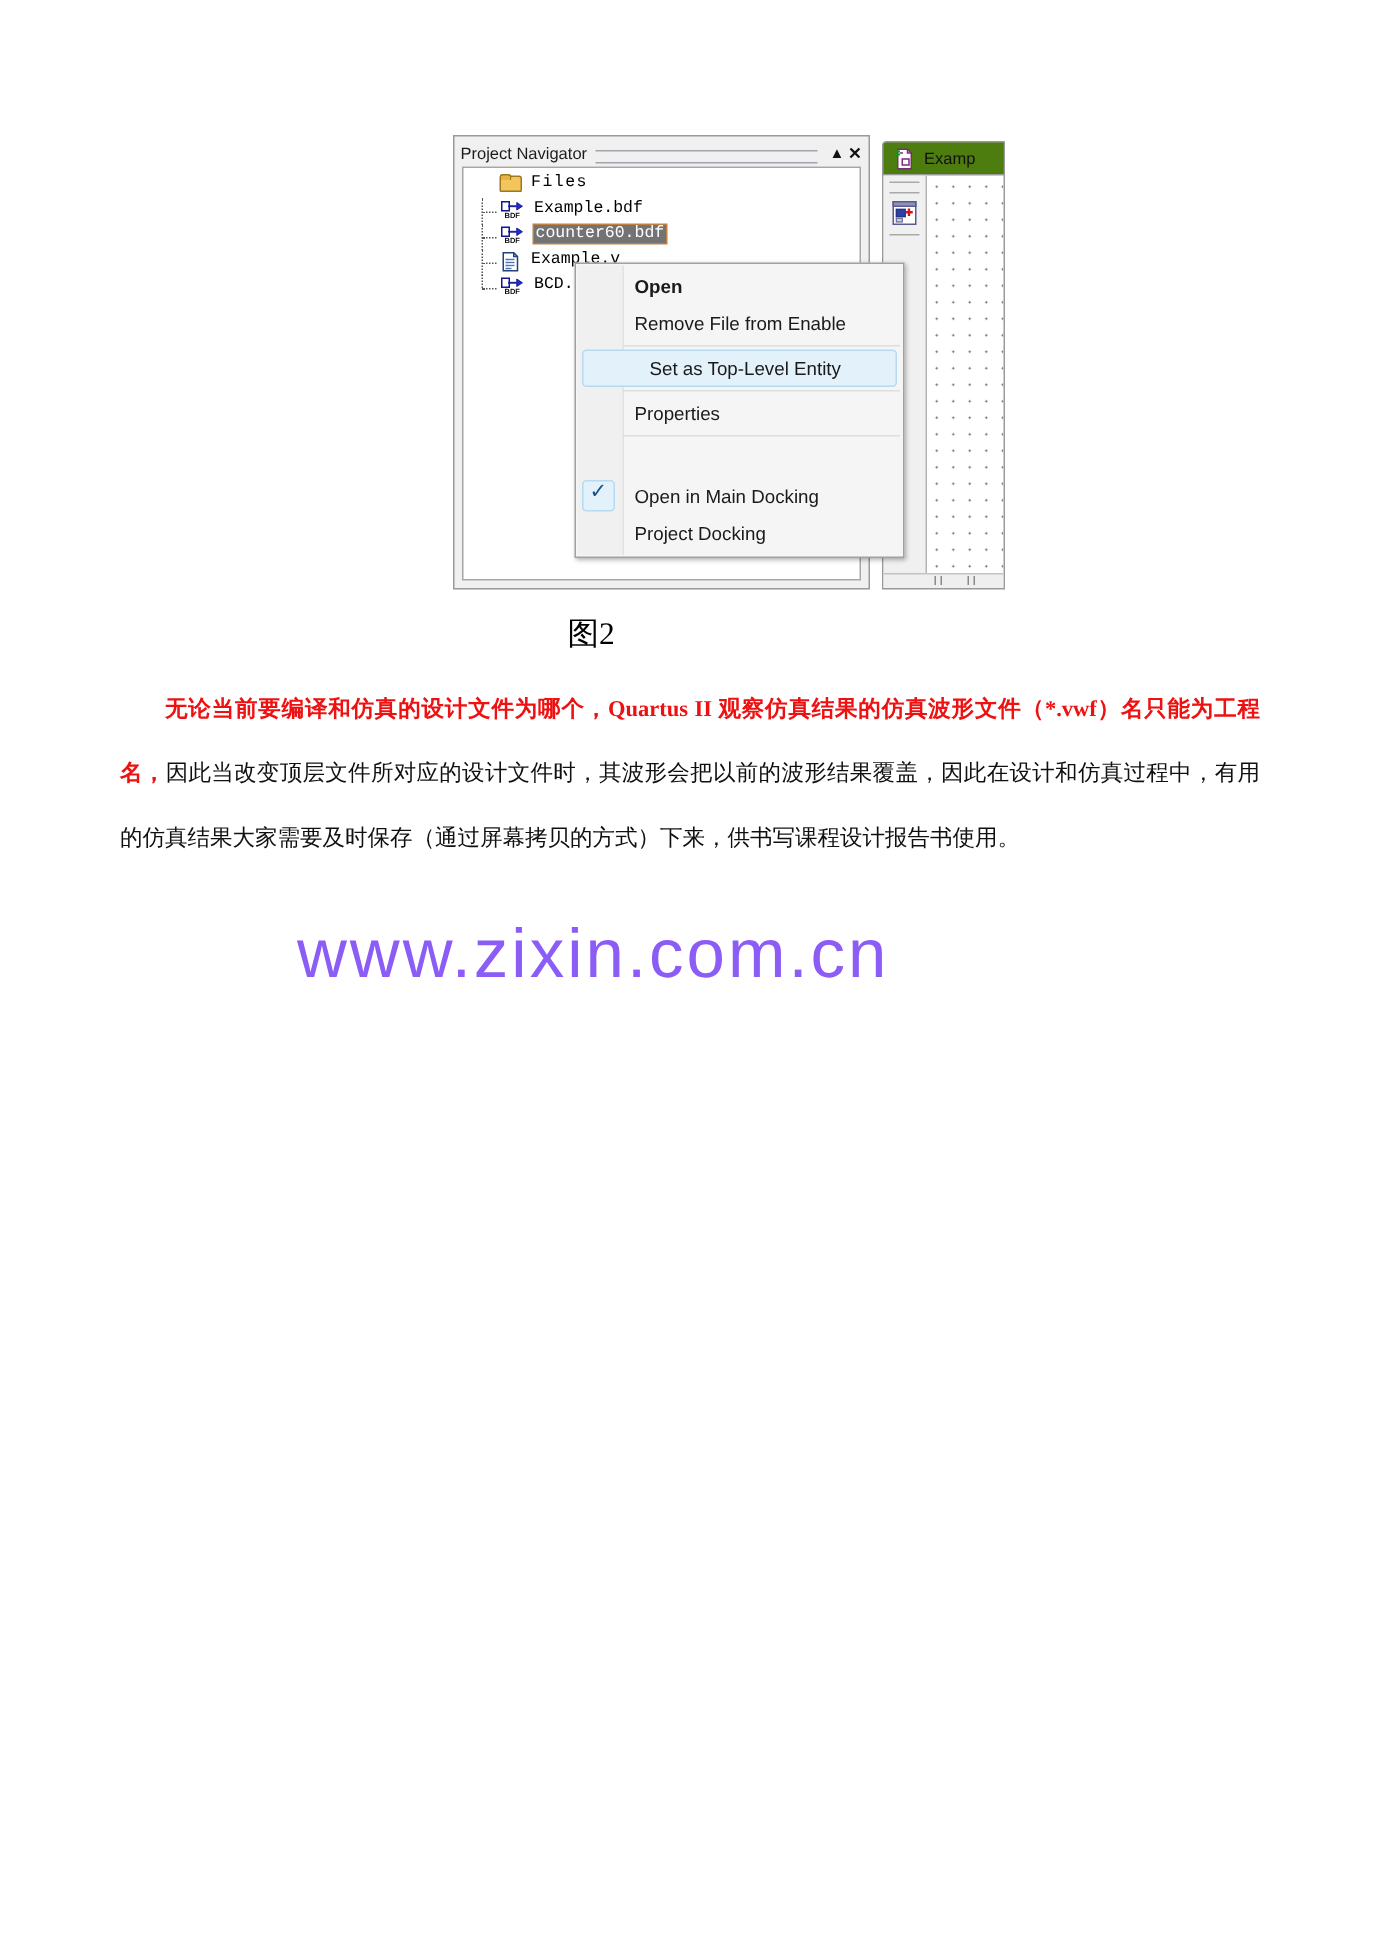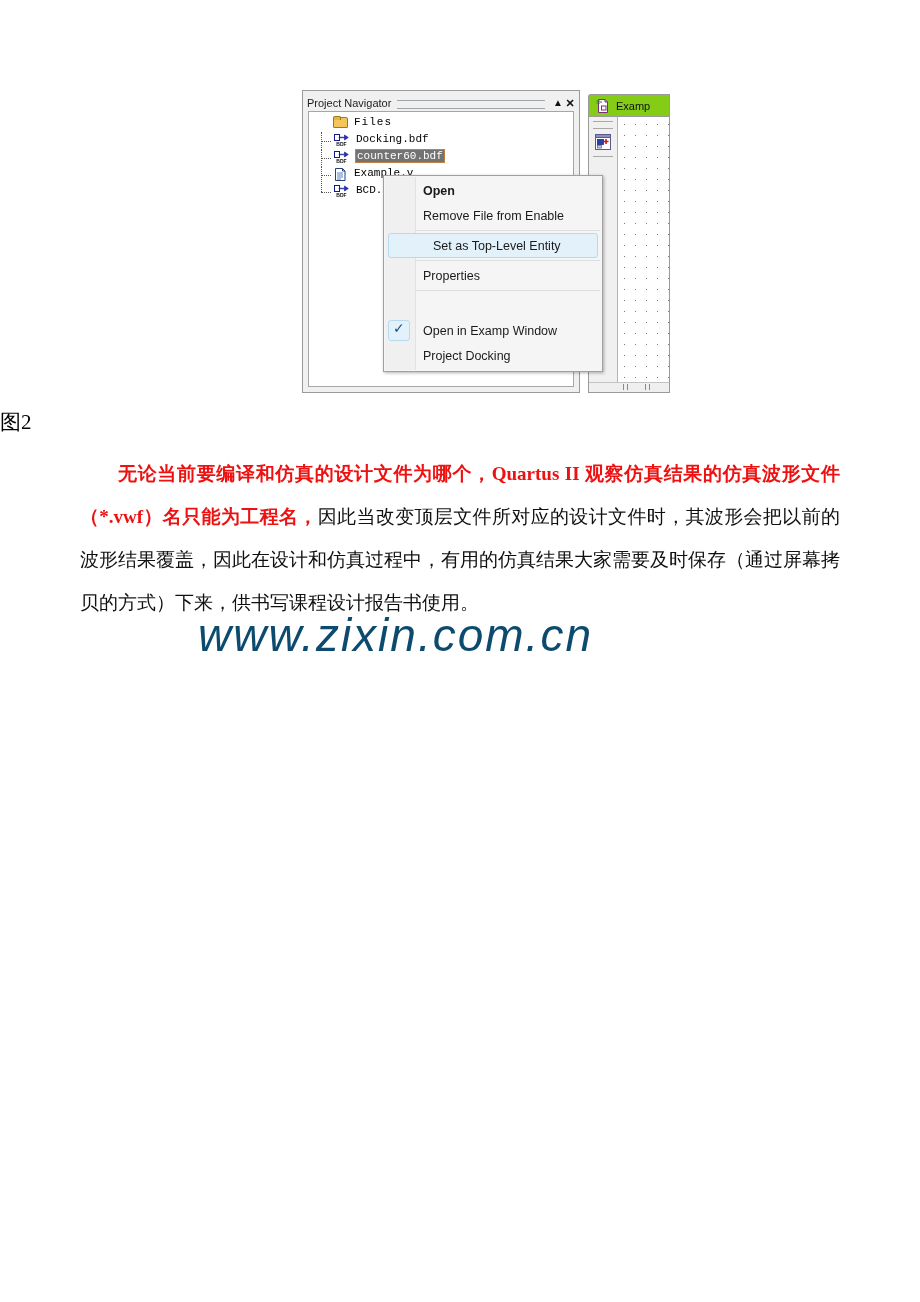--- a/index.html
+++ b/index.html
@@ -16,25 +16,24 @@
   }
 
   
   .watermark {
     position: absolute;
     left: 198px;
     top: 608px;
     font-family: "Liberation Sans", sans-serif;
     font-size: 46px;
     letter-spacing: 2px;
-    color: #0c4a6e;
+    color: #8b5cf6;
     white-space: nowrap;
     z-index: 0;
     user-select: none;
-    font-style: italic;
   }
 
   
   .figure {
     position: absolute;
     left: 302px;
     top: 90px;
     width: 368px;
     height: 303px;
     z-index: 2;
@@ -197,21 +196,21 @@
   .editor {
     position: absolute;
     left: 286px; top: 4px;
     width: 82px;
     height: 299px;
   }
   .edtab {
     position: absolute;
     left: 0; top: 0;
     width: 82px; height: 22px;
-    background: #84cc16;
+    background: #4d7c0f;
     border: 1px solid #9a9a9a;
     border-bottom: none;
     border-radius: 3px 0 0 0;
     display: flex;
     align-items: center;
     padding-left: 6px;
     box-sizing: border-box;
     overflow: hidden;
   }
   .edtab .tabtext {
@@ -338,32 +337,33 @@
     font-size: 14px;
     color: #1a4f8a;
     font-family: "DejaVu Sans", sans-serif;
   }
 
   
   .caption {
     position: absolute;
     left: 0; top: 408px;
     width: 788px;
+    text-align: center;
     font-size: 21px;
     color: #000;
     z-index: 3;
   }
   .caption .num { font-family: "Liberation Serif", serif; }
 
   .para {
     position: absolute;
     left: 80px;
     top: 452px;
     width: 760px;
-    font-size: 19px;
+    font-size: 15px;
     line-height: 43px;
     color: #101010;
     text-align: justify;
     text-justify: inter-ideograph;
     text-indent: 2em;
     z-index: 3;
   }
   .para .red {
     color: #ee1111;
     font-weight: bold;
@@ -396,21 +396,21 @@
 
         <div class="node">
           <span class="connector"></span>
           <span class="ico-bdf">
             <svg class="arrow" viewBox="0 0 15 9">
               <rect x="0.5" y="1.5" width="5" height="6" fill="#ffffff" stroke="#13168f" stroke-width="1"></rect>
               <path d="M5 4.2 H10.5 V2 L14.3 4.5 L10.5 7 V4.8 H5 Z" fill="#1f2fcf" stroke="#13168f" stroke-width="0.6"></path>
             </svg>
             <span class="bdftxt">BDF</span>
           </span>
-          <span class="lbl">Docking.bdf</span>
+          <span class="lbl">Example.bdf</span>
         </div>
 
         <div class="node selected">
           <span class="connector"></span>
           <span class="ico-bdf">
             <svg class="arrow" viewBox="0 0 15 9">
               <rect x="0.5" y="1.5" width="5" height="6" fill="#ffffff" stroke="#13168f" stroke-width="1"></rect>
               <path d="M5 4.2 H10.5 V2 L14.3 4.5 L10.5 7 V4.8 H5 Z" fill="#1f2fcf" stroke="#13168f" stroke-width="0.6"></path>
             </svg>
             <span class="bdftxt">BDF</span>
@@ -500,21 +500,21 @@
     <div class="mi">Properties</div>
 
     <div class="msep"></div>
 
     <div class="mi"></div>
 
     <div class="mi">
       <span class="mcheck">
         <span>✓</span>
       </span>
-      <span>Open in Examp Window</span>
+      <span>Open in Main Docking</span>
     </div>
 
     <div class="mi">Project Docking</div>
   </div>
 
 </div>
 
 <div class="caption">
   <span>图</span><span class="num">2</span>
 </div>

